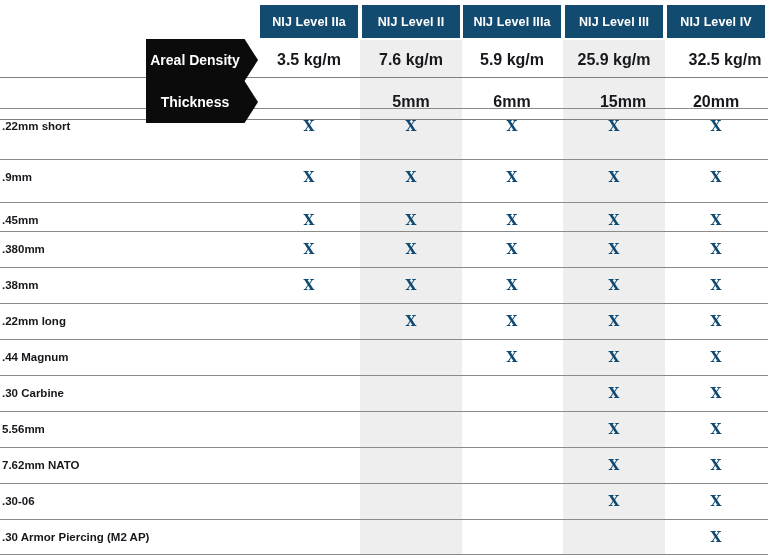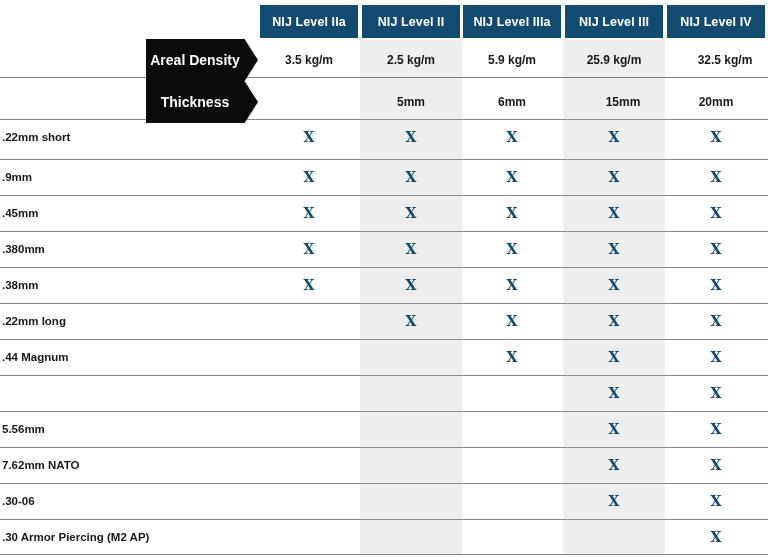--- a/index.html
+++ b/index.html
@@ -90,21 +90,21 @@
     z-index: 5;
   }
 
   .spec-cell {
     position: absolute;
     top: 0;
     height: 36px;
     display: flex;
     align-items: center;
     justify-content: center;
-    font-size: 12px;
+    font-size: 16px;
     font-weight: bold;
     color: #16181c;
     white-space: nowrap;
   }
 
   
   .data-row {
     position: absolute;
     left: 0;
     width: 768px;
@@ -168,36 +168,36 @@
       <div class="level-tab" style="left: 362px; width: 98px;">NIJ Level II</div>
       <div class="level-tab" style="left: 463px; width: 98px;">NIJ Level IIIa</div>
       <div class="level-tab" style="left: 667px; width: 98px;">NIJ Level IV</div>
       <div class="level-tab" style="left: 565px; width: 98px;">NIJ Level III</div>
     </div>
 
   <div class="spec-row r0" id="spec-row-0">
     <div class="rowline"></div>
   <div class="spec-label">Areal Density</div>
       <div class="spec-cell" style="left: 258px; width: 102px;">3.5 kg/m</div>
-      <div class="spec-cell" style="left: 360px; width: 102px;">2.5 kg/m</div>
+      <div class="spec-cell" style="left: 360px; width: 102px;">7.6 kg/m</div>
       <div class="spec-cell" style="left: 461px; width: 102px;">5.9 kg/m</div>
       <div class="spec-cell" style="left: 563px; width: 102px;">25.9 kg/m</div>
       <div class="spec-cell" style="left: 680px; width: 90px;">32.5 kg/m</div>
     </div>
   <div class="spec-row r1" id="spec-row-1">
     <div class="rowline"></div>
   <div class="spec-label">Thickness</div>
       <div class="spec-cell" style="left: 360px; width: 102px;">5mm</div>
       <div class="spec-cell" style="left: 461px; width: 102px;">6mm</div>
       <div class="spec-cell" style="left: 563px; width: 120px;">15mm</div>
       <div class="spec-cell" style="left: 665px; width: 102px;">20mm</div>
     </div>
 
   <div id="data-rows">
-      <div class="data-row" style="top: 119px; padding-left: 7px;">
+      <div class="data-row" style="top: 108px; padding-left: 7px;">
         <div class="rowline"></div>
         <div class="row-label">.22mm short</div>
         <div class="mark-cell" style="left: 258px; width: 102px;">
           <span class="xmark">X</span>
         </div>
         <div class="mark-cell" style="left: 360px; width: 102px;">
           <span class="xmark">X</span>
         </div>
         <div class="mark-cell" style="left: 461px; width: 102px;">
           <span class="xmark">X</span>
@@ -221,21 +221,21 @@
         <div class="mark-cell" style="left: 461px; width: 102px;">
           <span class="xmark">X</span>
         </div>
         <div class="mark-cell" style="left: 563px; width: 102px;">
           <span class="xmark">X</span>
         </div>
         <div class="mark-cell" style="left: 665px; width: 102px;">
           <span class="xmark">X</span>
         </div>
       </div>
-      <div class="data-row" style="top: 195px;">
+      <div class="data-row" style="top: 202px;">
         <div class="rowline"></div>
         <div class="row-label">.45mm</div>
         <div class="mark-cell" style="left: 258px; width: 102px;">
           <span class="xmark">X</span>
         </div>
         <div class="mark-cell" style="left: 360px; width: 102px;">
           <span class="xmark">X</span>
         </div>
         <div class="mark-cell" style="left: 461px; width: 102px;">
           <span class="xmark">X</span>
@@ -318,20 +318,21 @@
         </div>
         <div class="mark-cell" style="left: 563px; width: 102px;">
           <span class="xmark">X</span>
         </div>
         <div class="mark-cell" style="left: 665px; width: 102px;">
           <span class="xmark">X</span>
         </div>
       </div>
       <div class="data-row" style="top: 375px;">
         <div class="rowline"></div>
+        <div class="row-label">.30 Carbine</div>
         <div class="mark-cell" style="left: 258px; width: 102px;">
           <span class="xmark empty"></span>
         </div>
         <div class="mark-cell" style="left: 360px; width: 102px;">
           <span class="xmark empty"></span>
         </div>
         <div class="mark-cell" style="left: 461px; width: 102px;">
           <span class="xmark empty"></span>
         </div>
         <div class="mark-cell" style="left: 563px; width: 102px;">

